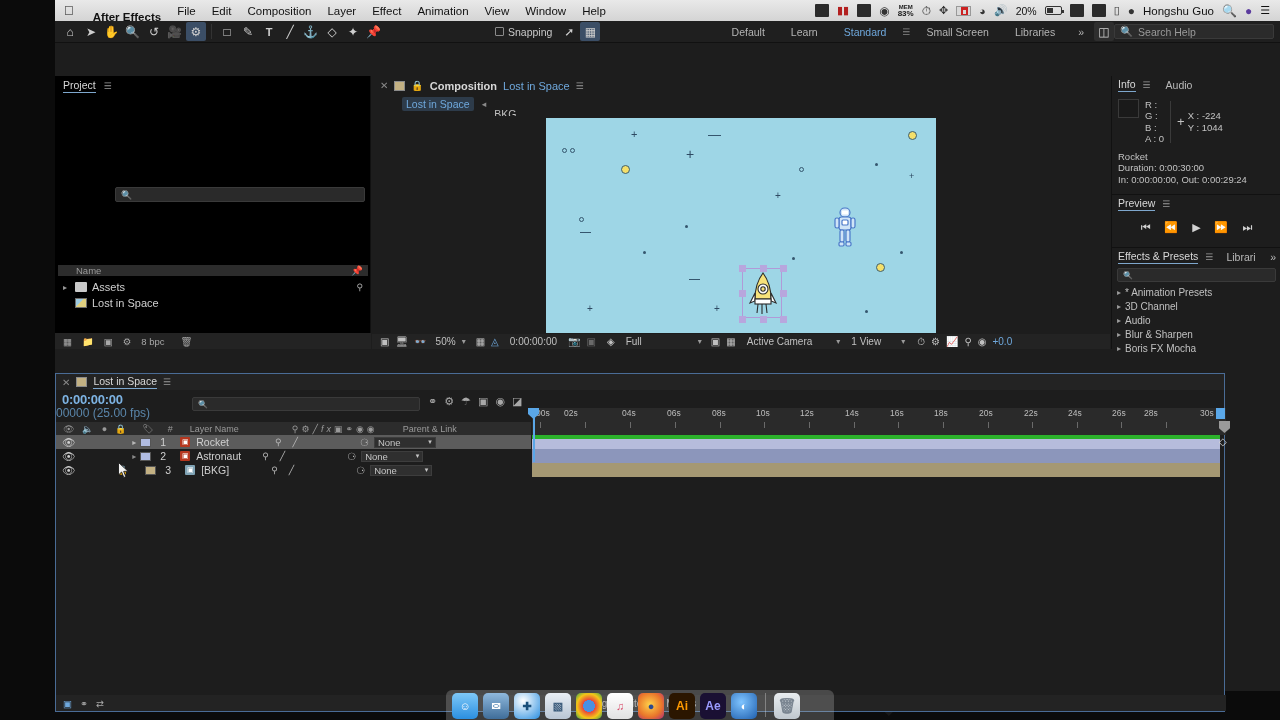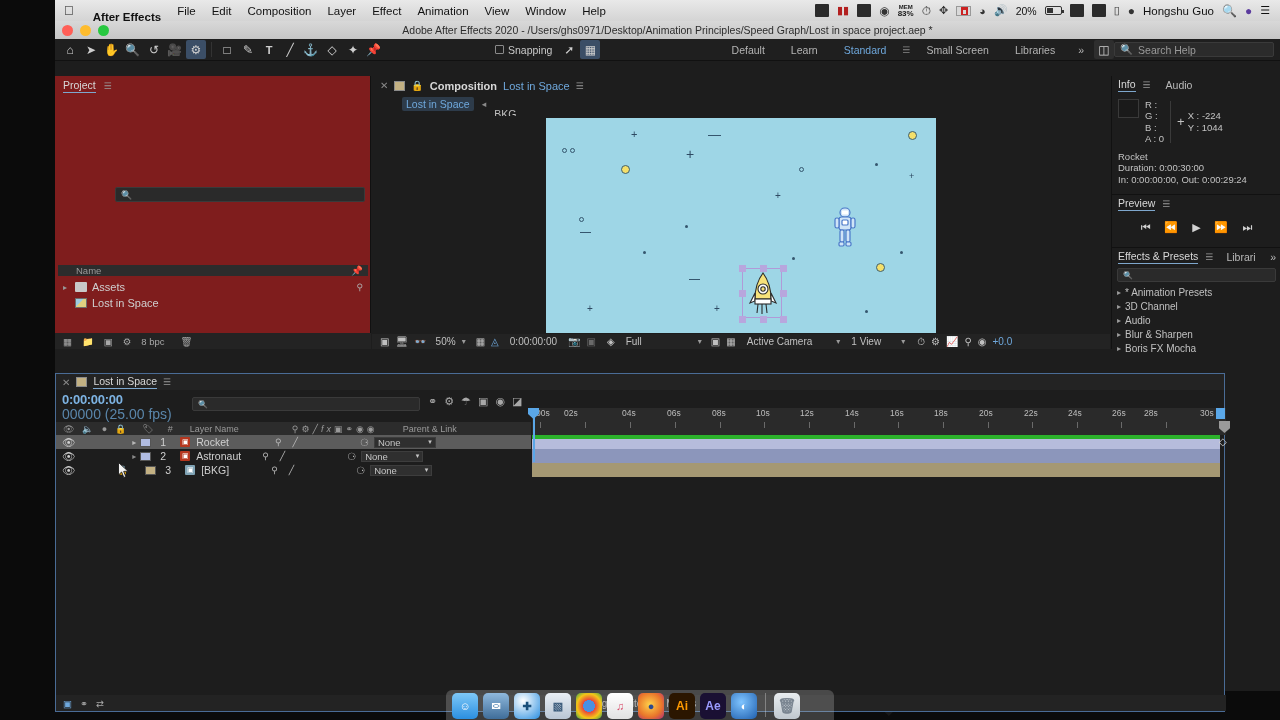--- a/index.html
+++ b/index.html
@@ -80,21 +80,21 @@
 
   
   .panel { position: absolute; background: #1d1d1d; }
   .ptabs { height: 16px; display:flex; align-items:center; gap:7px; padding-left:6px;
            background:#232323; border-bottom:1px solid #111; }
   .ptab { font-size:10.5px; color:#b9b9b9; }
   .ptab.active { color:#d8d8d8; border-bottom:1px solid #7ea7cd; padding-bottom:1px; }
   .hamb { color:#9a9a9a; font-size:9px; }
 
   
-  #projpanel { left:0; top:55px; width:316px; height:273px; background:#7f1d1d; border-right:1px solid #111; }
+  #projpanel { left:0; top:55px; width:316px; height:273px; background:#000000; border-right:1px solid #111; }
   #projpanel .phead { height:20px; display:flex; align-items:center; gap:8px; padding-left:8px; font-size:11px; color:#c8c8c8; }
   .projsearch {
     position:absolute; left:60px; top:111px; width:250px; height:15px;
     background:#2a2a2a; border:1px solid #3a3a3a; border-radius:2px;
     display:flex; align-items:center; padding-left:5px; color:#8a8a8a; font-size:10px;
   }
   .colhead { position:absolute; left:3px; top:189px; width:310px; height:11px; background:#2c2c2c;
              display:flex; align-items:flex-start; font-size:9.5px; color:#9a9a9a; padding-left:18px; }
   .prow { display:flex; align-items:center; height:16px; font-size:11px; color:#cfcfcf; padding-left:5px; }
   .prow .tw { width:12px; color:#999; font-size:8px; }
@@ -138,21 +138,21 @@
   .fxrow .tw { color:#9a9a9a; font-size:8px; }
   .fxsearch { margin:3px 5px; height:14px; background:#2a2a2a; border:1px solid #3a3a3a;
               border-radius:2px; display:flex; align-items:center; padding-left:5px; color:#8a8a8a; font-size:9px; }
 
   
   #timeline { position:absolute; left:0; top:352px; width:1170px; height:339px;
               background:#1d1d1d; border:1px solid #4a6c96; }
   #tltabs { height:16px; display:flex; align-items:center; gap:6px; padding-left:6px; background:#232323; }
   #tlhead { height:28px; position:relative; }
   .tc { position:absolute; left:6px; top:2px; font-size:13px; color:#7db3e3; font-weight:bold; letter-spacing:-0.3px; }
-  .tcsub { position:absolute; left:6px; top:16px; font-size:14px; color:#5a86ab; }
+  .tcsub { position:absolute; left:0; top:16px; font-size:12px; color:#5a86ab; }
   .tlsearch { position:absolute; left:136px; top:7px; width:228px; height:14px;
               background:#2a2a2a; border:1px solid #3a3a3a; border-radius:2px;
               display:flex; align-items:center; padding-left:5px; color:#8a8a8a; font-size:9px; }
   .tltools { position:absolute; left:372px; top:5px; display:flex; gap:7px; align-items:center; }
   #colbar { position:absolute; left:0; top:48px; width:475px; height:13px; background:#2c2c2c;
             display:flex; align-items:center; font-size:9px; color:#9a9a9a; }
   .lrow { position:absolute; left:0; width:475px; height:14px; display:flex; align-items:center;
           font-size:10.5px; color:#cfcfcf; }
   .lrow.sel { background:#5c5c5c; }
   .lsw { width:11px; height:9px; border:1px solid #555; }
@@ -233,28 +233,20 @@
       <span style="font-size:12px;color:#333;">●</span>
       <span style="font-size:11.5px;">Hongshu Guo</span>
       <span style="font-size:12px;">🔍</span>
       <span style="font-size:12px;color:#5b3b9e;">●</span>
       <span style="font-size:11px;">☰</span>
     </span>
   </div>
 
   <div id="app">
 
-    <div id="titlebar">
-      <span class="traffic">
-        <span style="background:#ff5f57;"></span>
-        <span style="background:#febc2e;"></span>
-        <span style="background:#28c840;"></span>
-      </span>
-      <span class="ttl">Adobe After Effects 2020 - /Users/ghs0971/Desktop/Animation Principles/Speed Graph/Lost in space project.aep *</span>
-    </div>
 
     <div id="toolbar">
       <span class="tool">⌂</span>
       <span class="tool">➤</span>
       <span class="tool">✋</span>
       <span class="tool">🔍</span>
       <span class="tool">↺</span>
       <span class="tool" style="color:#6a6a6a;">🎥</span>
       <span class="tool sel">⚙</span>
       <span class="tsep"></span>

